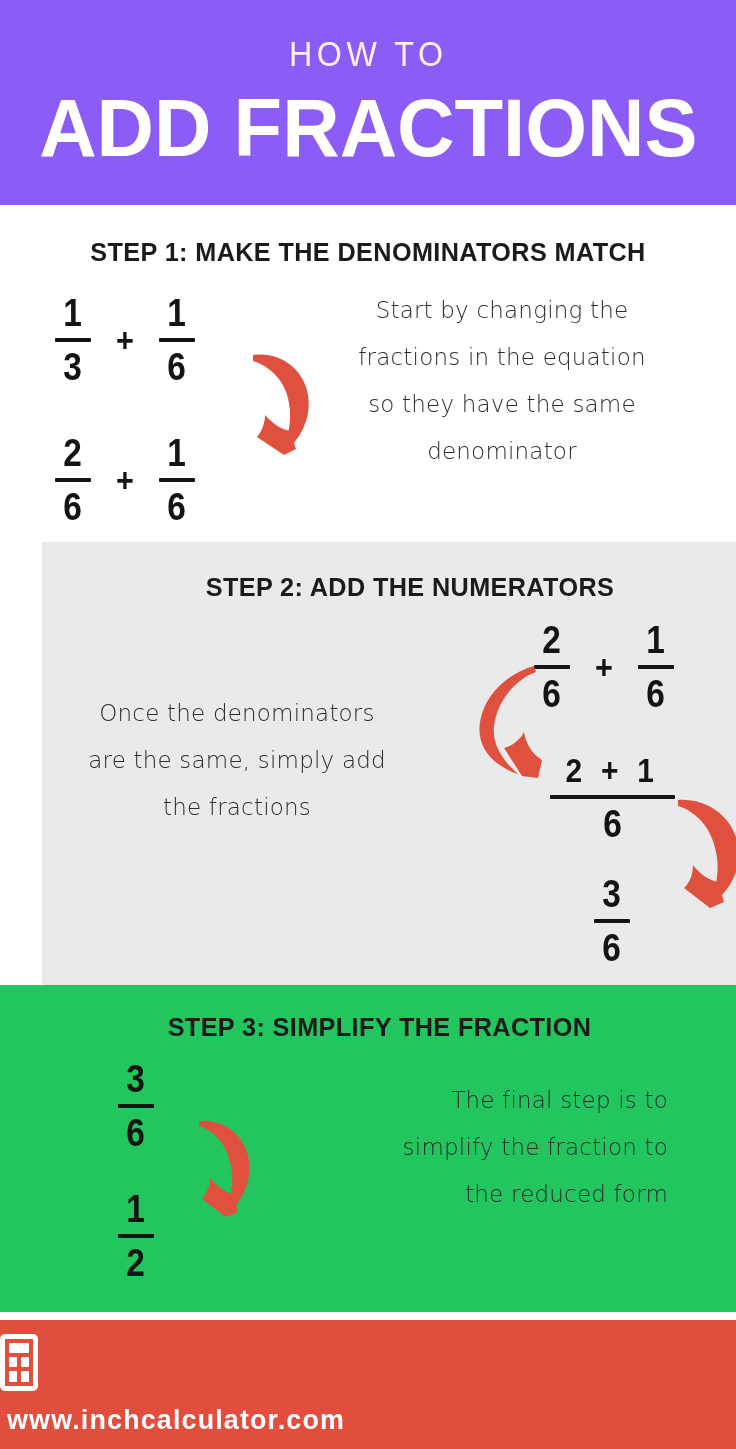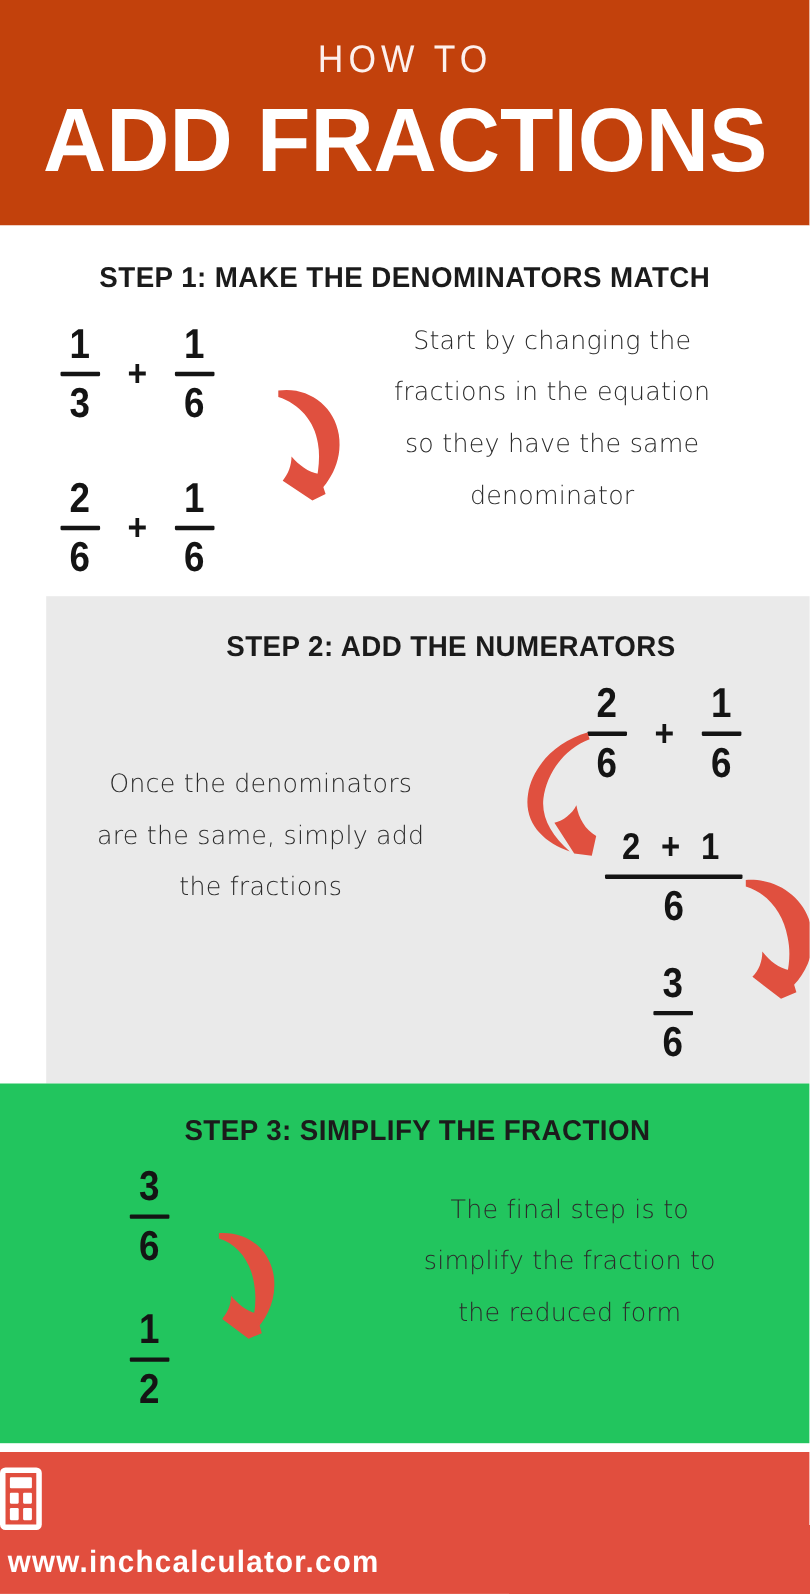--- a/index.html
+++ b/index.html
@@ -7,21 +7,21 @@
     width:736px; height:1449px;
     background:#ffffff;
     font-family:"Liberation Sans", sans-serif;
     overflow:hidden;
   }
   .page { position:relative; width:736px; height:1449px; background:#fff; }
 
   
   .header {
     position:absolute; left:0; top:0; width:736px; height:205px;
-    background:#c2410c;
+    background:#8b5cf6;
     display:flex; flex-direction:column;
     align-items:center; justify-content:center;
   }
   .how-to {
     color:#fdf0ed;
     font-family:"Liberation Sans Narrow","Liberation Sans", sans-serif;
     font-size:35px; font-weight:300; letter-spacing:5px;
     line-height:1; text-transform:uppercase;
     transform:scaleX(0.92); transform-origin:center;
   }
@@ -252,21 +252,21 @@
 
     <div class="arrow" style="left:188px; top:128px; width:72px; height:108px;">
       <svg viewBox="0 0 72 108" xmlns="http://www.w3.org/2000/svg">
         <path fill="#e0503f" d="M11 8 C 38 6, 58 24, 61 48 C 64 72, 51 92, 38 102
                                  C 43 86, 46 70, 43 54 C 40 34, 28 18, 11 13 Z"></path>
         <path fill="#e0503f" d="M38 104 L 14 86 C 19 80, 22 73, 22 65
                                  C 29 73, 36 79, 45 81 L 50 99 Z"></path>
       </svg>
     </div>
 
-    <div class="abs body-text" style="left:368px; top:92px; width:300px;">The final step is to simplify the fraction to the reduced form</div>
+    <div class="abs body-text" style="left:368px; top:92px; width:300px;text-align:right;">The final step is to simplify the fraction to the reduced form</div>
   </div>
 
   <div class="footer">
     <div class="calc-icon">
       <div class="calc-screen"></div>
       <div class="calc-keys">
         <span></span>
         <span></span>
         <span></span>
         <span></span>

